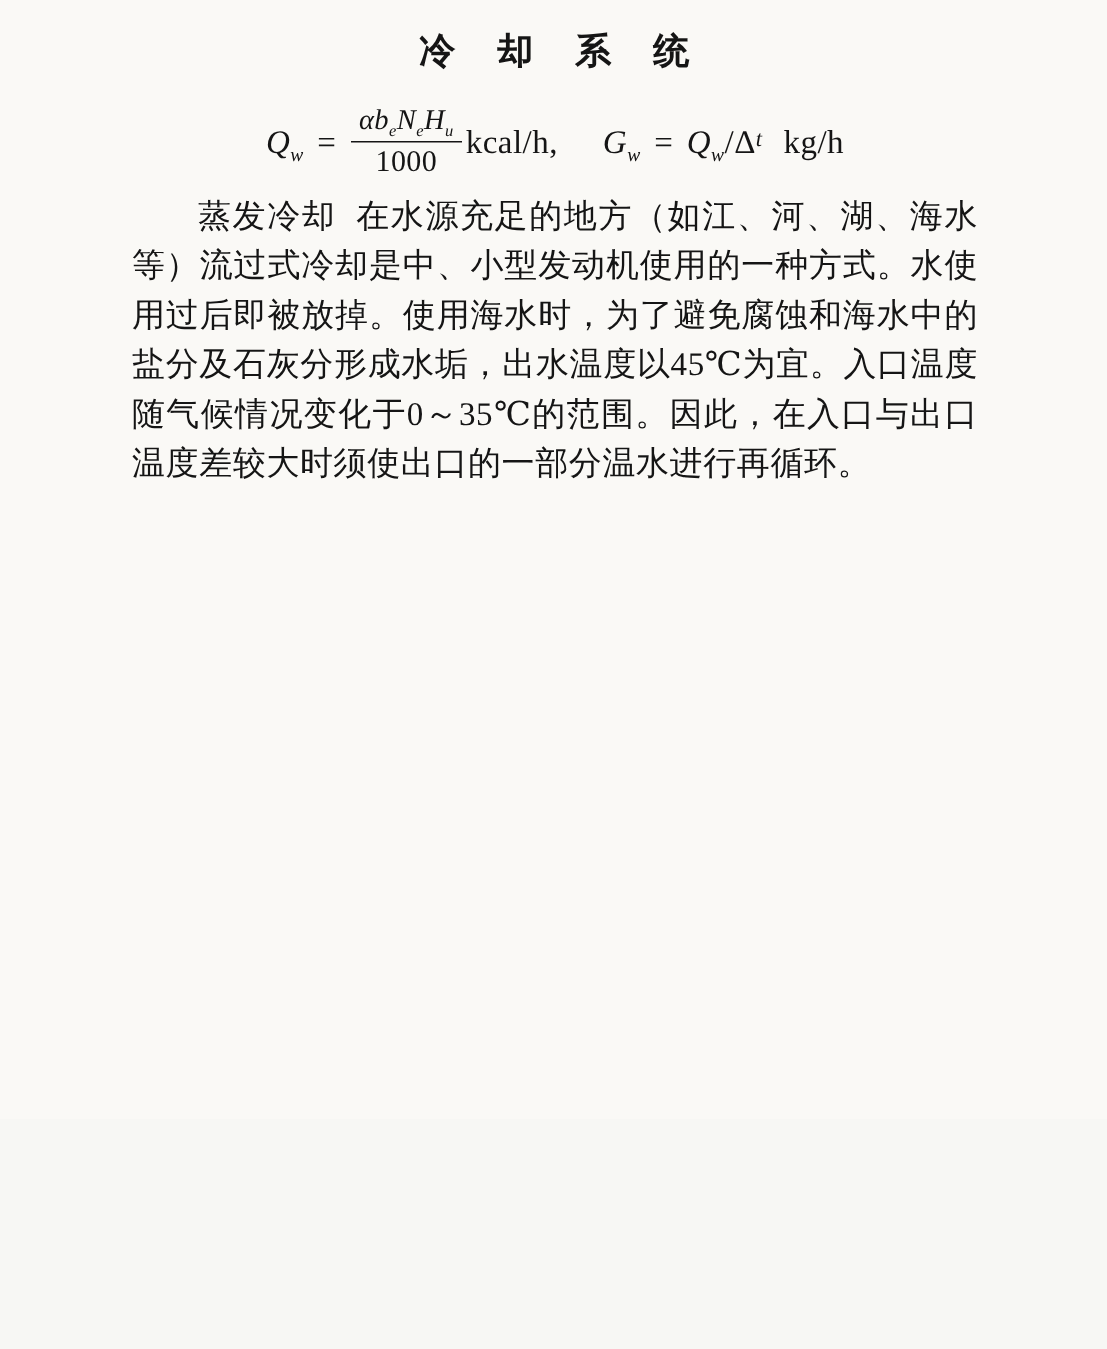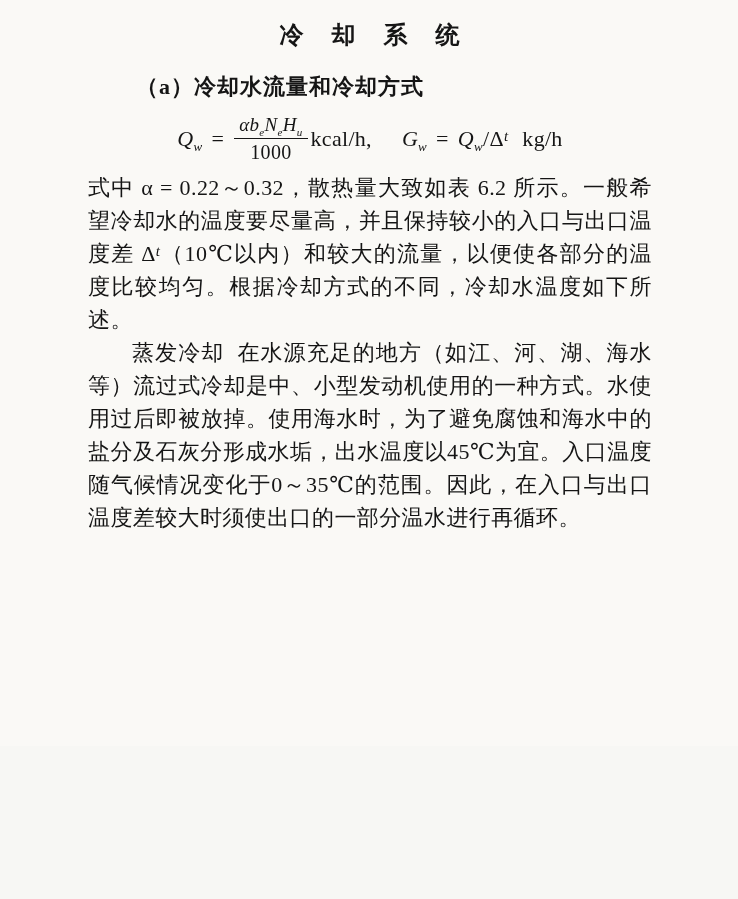--- a/index.html
+++ b/index.html
@@ -87,38 +87,36 @@
   .f-unit2 { margin-left: 14px; }
 </style>
 </head>
 <body>
 
 <div class="page">
 
   <h1 class="title">冷 却 系 统</h1>
 
 
-  <h2 class="section-heading">（a）冷却水流量和冷却方式</h2>
 
 
   <div class="formula-row">
     <span class="f-var"><i>Q</i><sub class="vsub">w</sub></span>
     <span class="f-eq">=</span>
     <span class="fraction">
       <span class="num"><span>α</span><i>b</i><sub class="vsub">e</sub><i>N</i><sub class="vsub">e</sub><i>H</i><sub class="vsub">u</sub></span>
       <span class="den">1000</span>
     </span>
     <span class="f-unit1">kcal/h,</span>
     <span class="f-gap"></span>
     <span class="f-var"><i>G</i><sub class="vsub">w</sub></span>
     <span class="f-eq">=</span>
     <span class="f-var"><i>Q</i><sub class="vsub">w</sub></span>
     <span>/</span>
     <span><span>Δ</span><sup class="sup-t">t</sup></span>
     <span class="f-unit2">kg/h</span>
   </div>
 
-  <p class="para"><span>式中 α = 0.22～0.32，散热量大致如表 6.2 所示。一般希望冷却水的温度要尽量高，并且保持较小的入口与出口温度差 Δ</span><sup class="sup-t">t</sup><span>（10℃以内）和较大的流量，以便使各部分的温度比较均匀。根据冷却方式的不同，冷却水温度如下所述。</span></p>
 
 
   <p class="para indent"><span class="term">蒸发冷却</span><span>在水源充足的地方（如江、河、湖、海水等）流过式冷却是中、小型发动机使用的一种方式。水使用过后即被放掉。使用海水时，为了避免腐蚀和海水中的盐分及石灰分形成水垢，出水温度以45℃为宜。入口温度随气候情况变化于0～35℃的范围。因此，在入口与出口温度差较大时须使出口的一部分温水进行再循环。</span></p>
 
 </div>
 
 </body></html>

